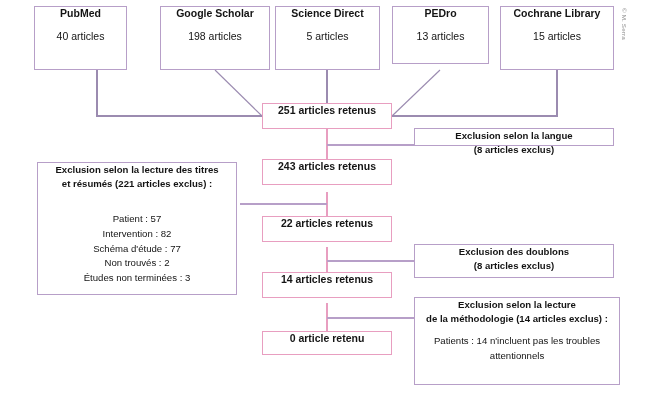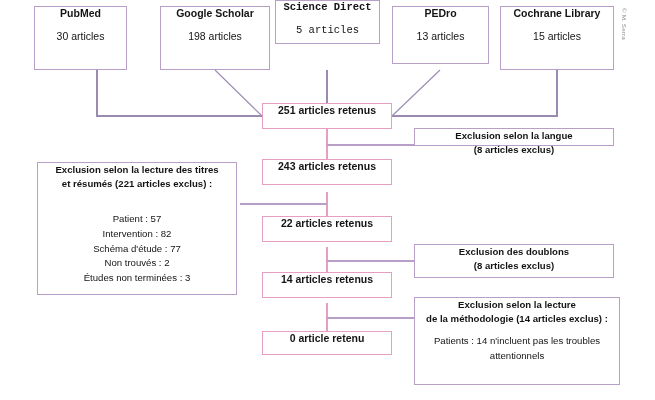--- a/index.html
+++ b/index.html
@@ -111,29 +111,29 @@
     <g stroke="#b79fc8" stroke-width="1.3" fill="none" shape-rendering="crispEdges">
       <path d="M327,145 L414,145"></path>
       <path d="M327,261 L414,261"></path>
       <path d="M327,318 L414,318"></path>
       <path d="M327,204 L240,204"></path>
     </g>
   </svg>
 
   <div class="node source" style="left:34px; top:6px; width:93px; height:64px;">
     <div class="src-title">PubMed</div>
-    <div class="src-count">30 articles</div>
+    <div class="src-count">40 articles</div>
   </div>
 
   <div class="node source" style="left:160px; top:6px; width:110px; height:64px;">
     <div class="src-title">Google Scholar</div>
     <div class="src-count">198 articles</div>
   </div>
 
-  <div class="node source" style="left:275px; top:0; width:105px; height:44px;font-family:Liberation Mono, monospace;">
+  <div class="node source" style="left:275px; top:6px; width:105px; height:64px;">
     <div class="src-title">Science Direct</div>
     <div class="src-count">5 articles</div>
   </div>
 
   <div class="node source" style="left:392px; top:6px; width:97px; height:58px;">
     <div class="src-title">PEDro</div>
     <div class="src-count">13 articles</div>
   </div>
 
   <div class="node source" style="left:500px; top:6px; width:114px; height:64px;">

